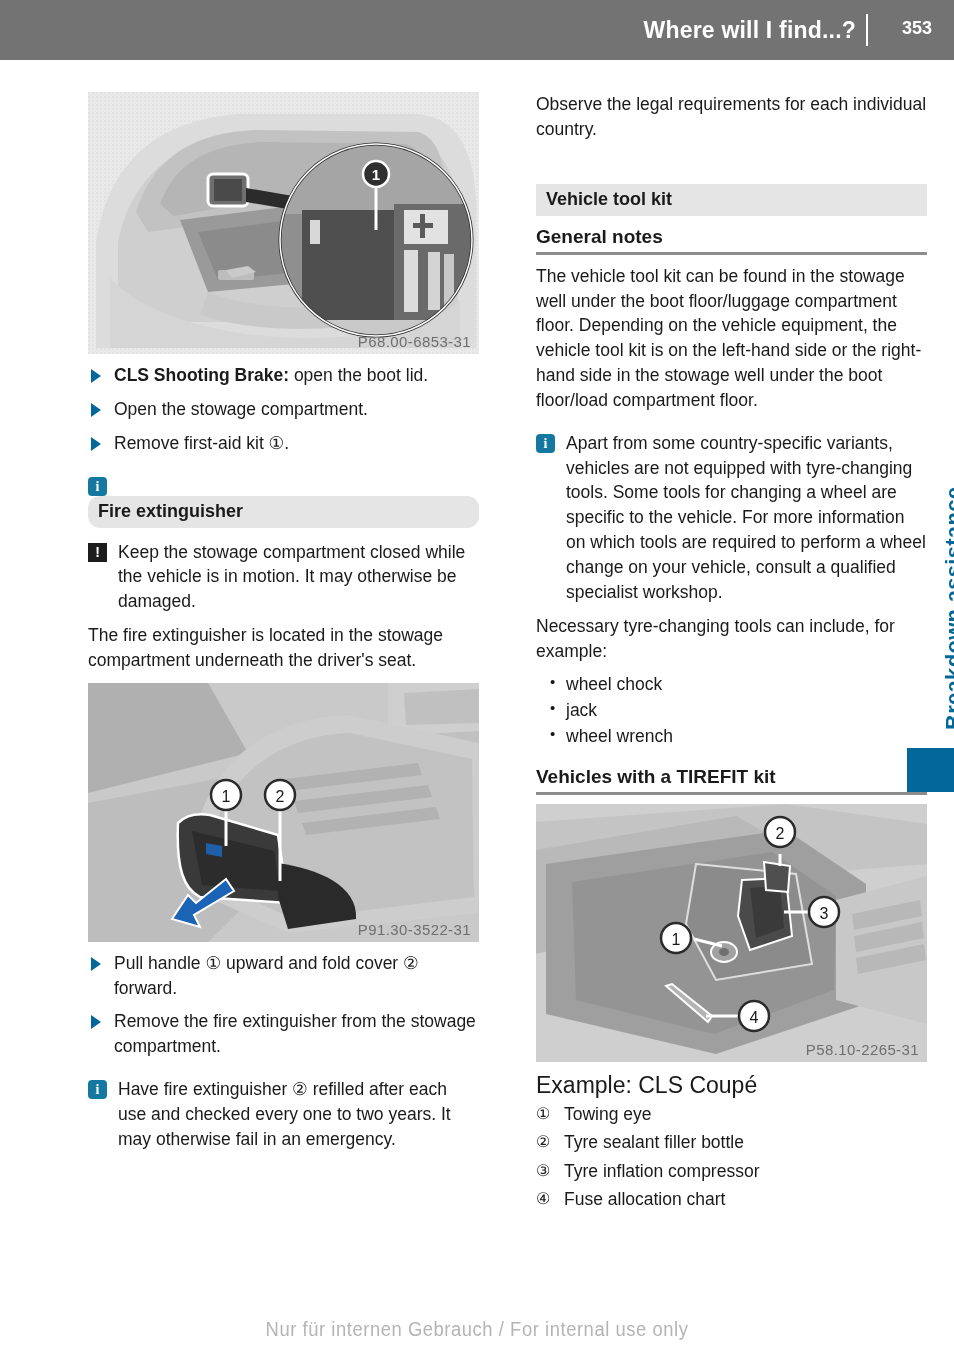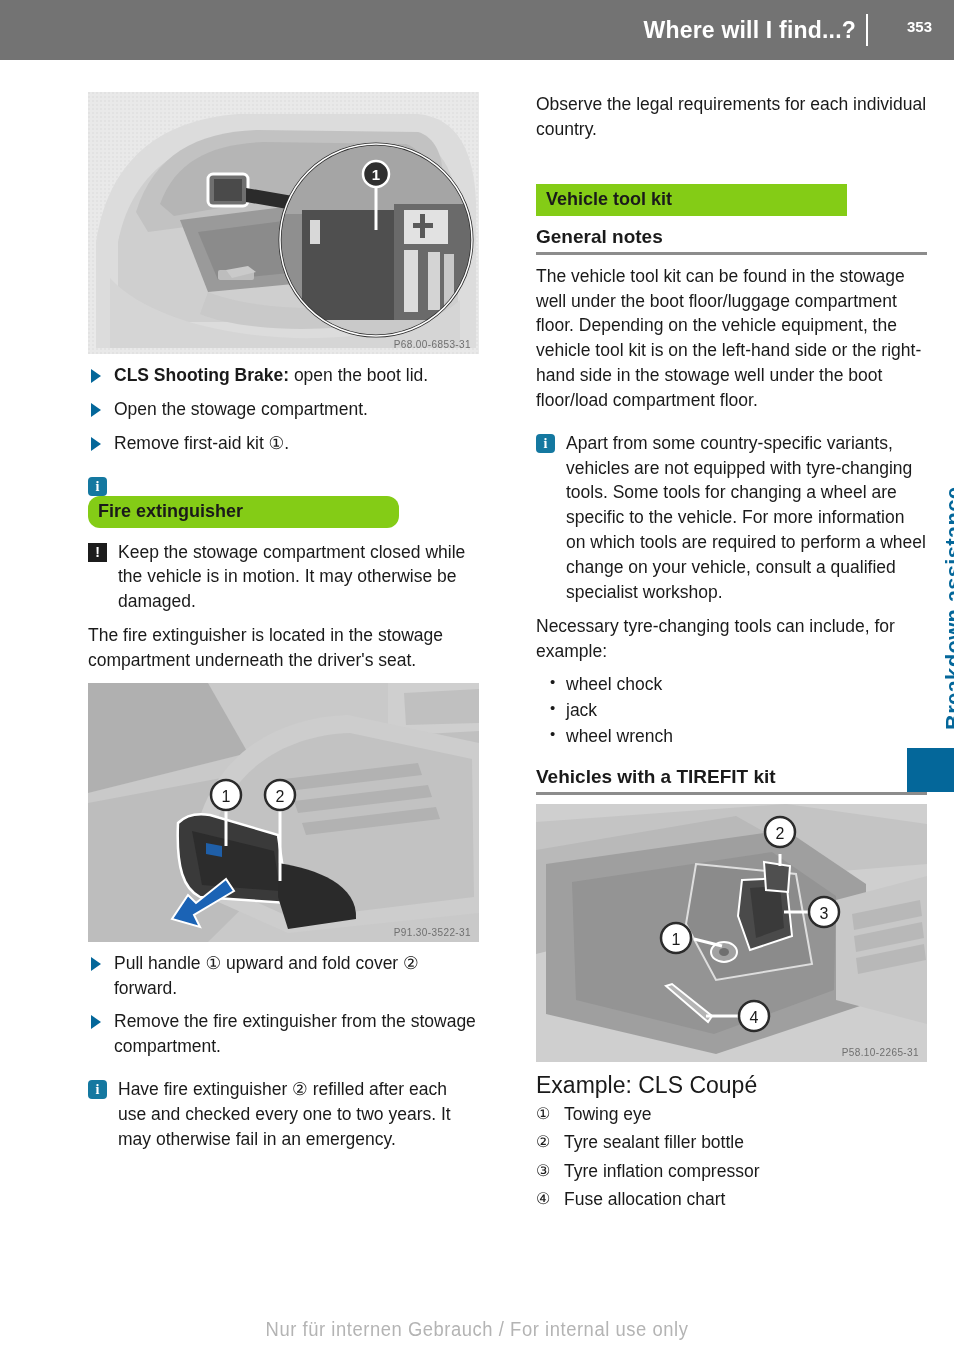--- a/index.html
+++ b/index.html
@@ -39,21 +39,21 @@
     top: 14px;
     width: 2px;
     height: 32px;
     background: #ffffff;
   }
   .header-pageno {
     position: absolute;
     right: 22px;
     top: 18px;
     color: #ffffff;
-    font-size: 15px;
+    font-size: 18px;
     font-weight: bold;
     text-align: center;
   }
 
   
   .side-tab-label {
     position: absolute;
     color: #04679a;
     font-size: 22px;
     font-weight: bold;
@@ -88,34 +88,34 @@
     width: 391px;
     background: #e9e9e9;
     overflow: hidden;
   }
   .figure svg { display: block; }
   .fig-code {
     position: absolute;
     right: 8px;
     bottom: 4px;
     font-family: "Liberation Sans", sans-serif;
-    font-size: 10px;
+    font-size: 15px;
     color: #6f6f6f;
     letter-spacing: 0.4px;
     text-align: right;
   }
 
   .bar-heading {
-    background: #84cc16;
+    background: #e5e5e5;
     color: #1a1a1a;
     font-size: 18px;
     font-weight: bold;
     padding: 5px 0 6px 10px;
     box-sizing: border-box;
-    width: 311px;
+    width: 391px;
   }
 
   .sub-heading {
     color: #1a1a1a;
     font-size: 19px;
     font-weight: bold;
     border-bottom: 3px solid #8c8c8c;
     padding-bottom: 4px;
     margin-top: 12px;
   }

